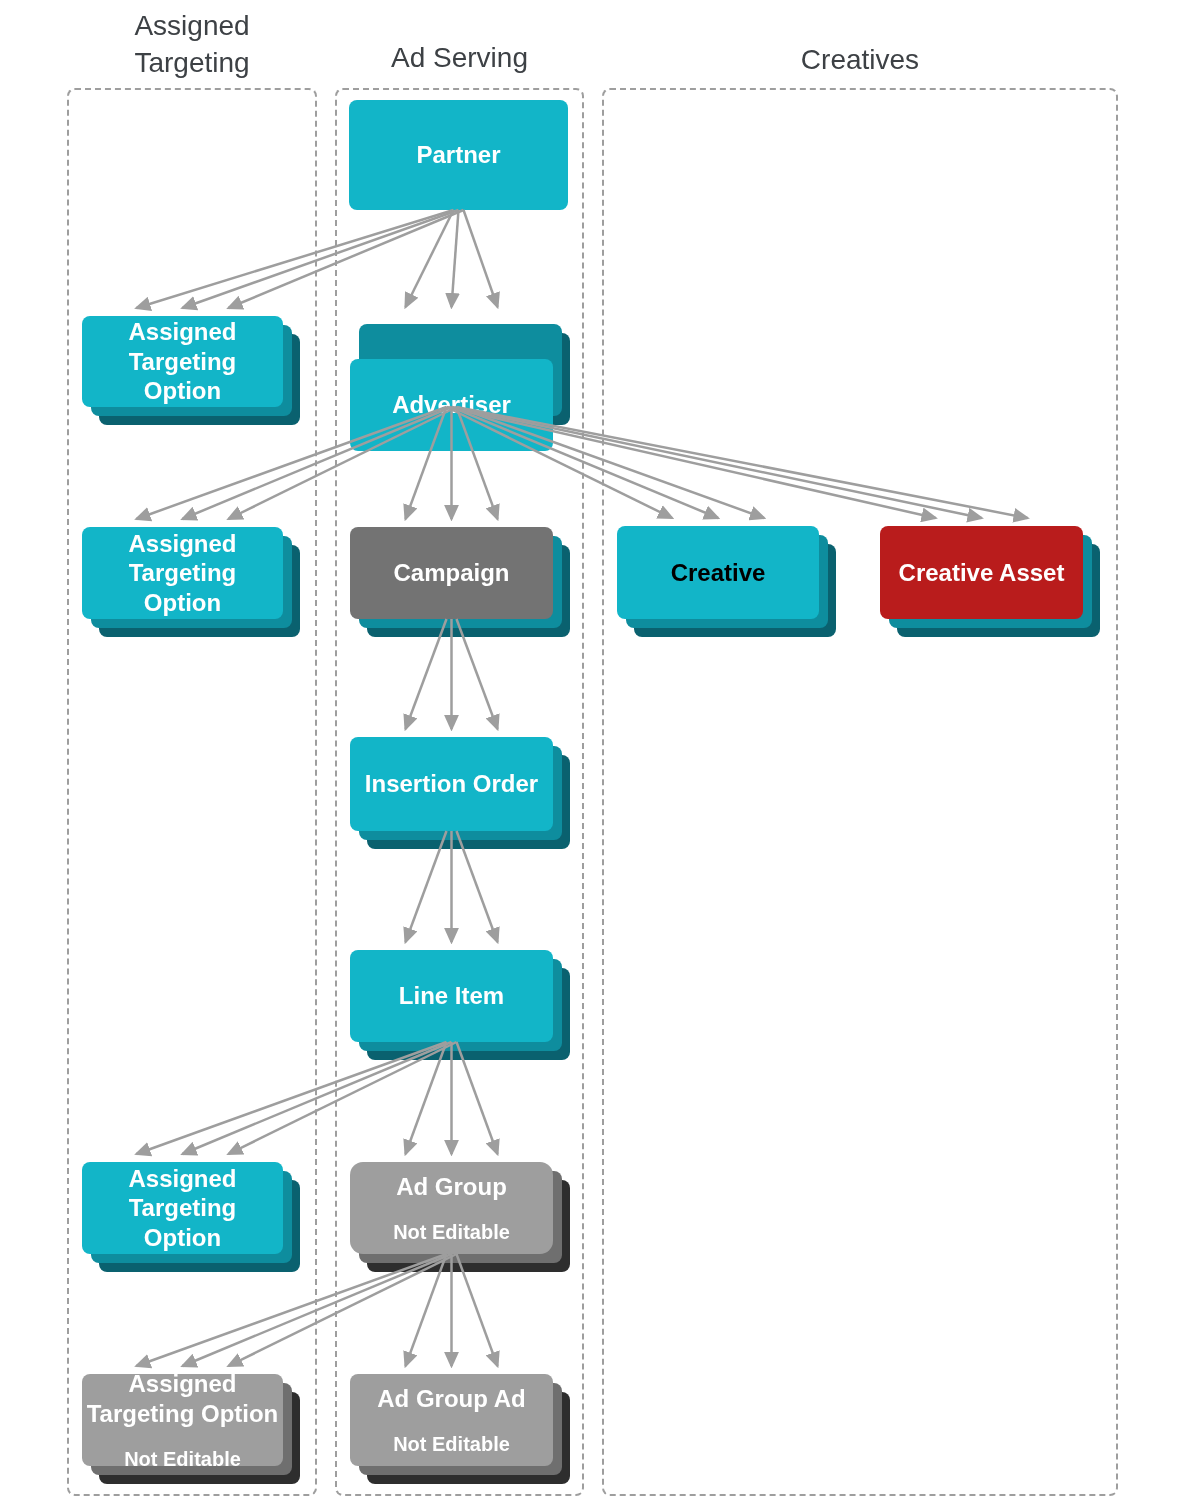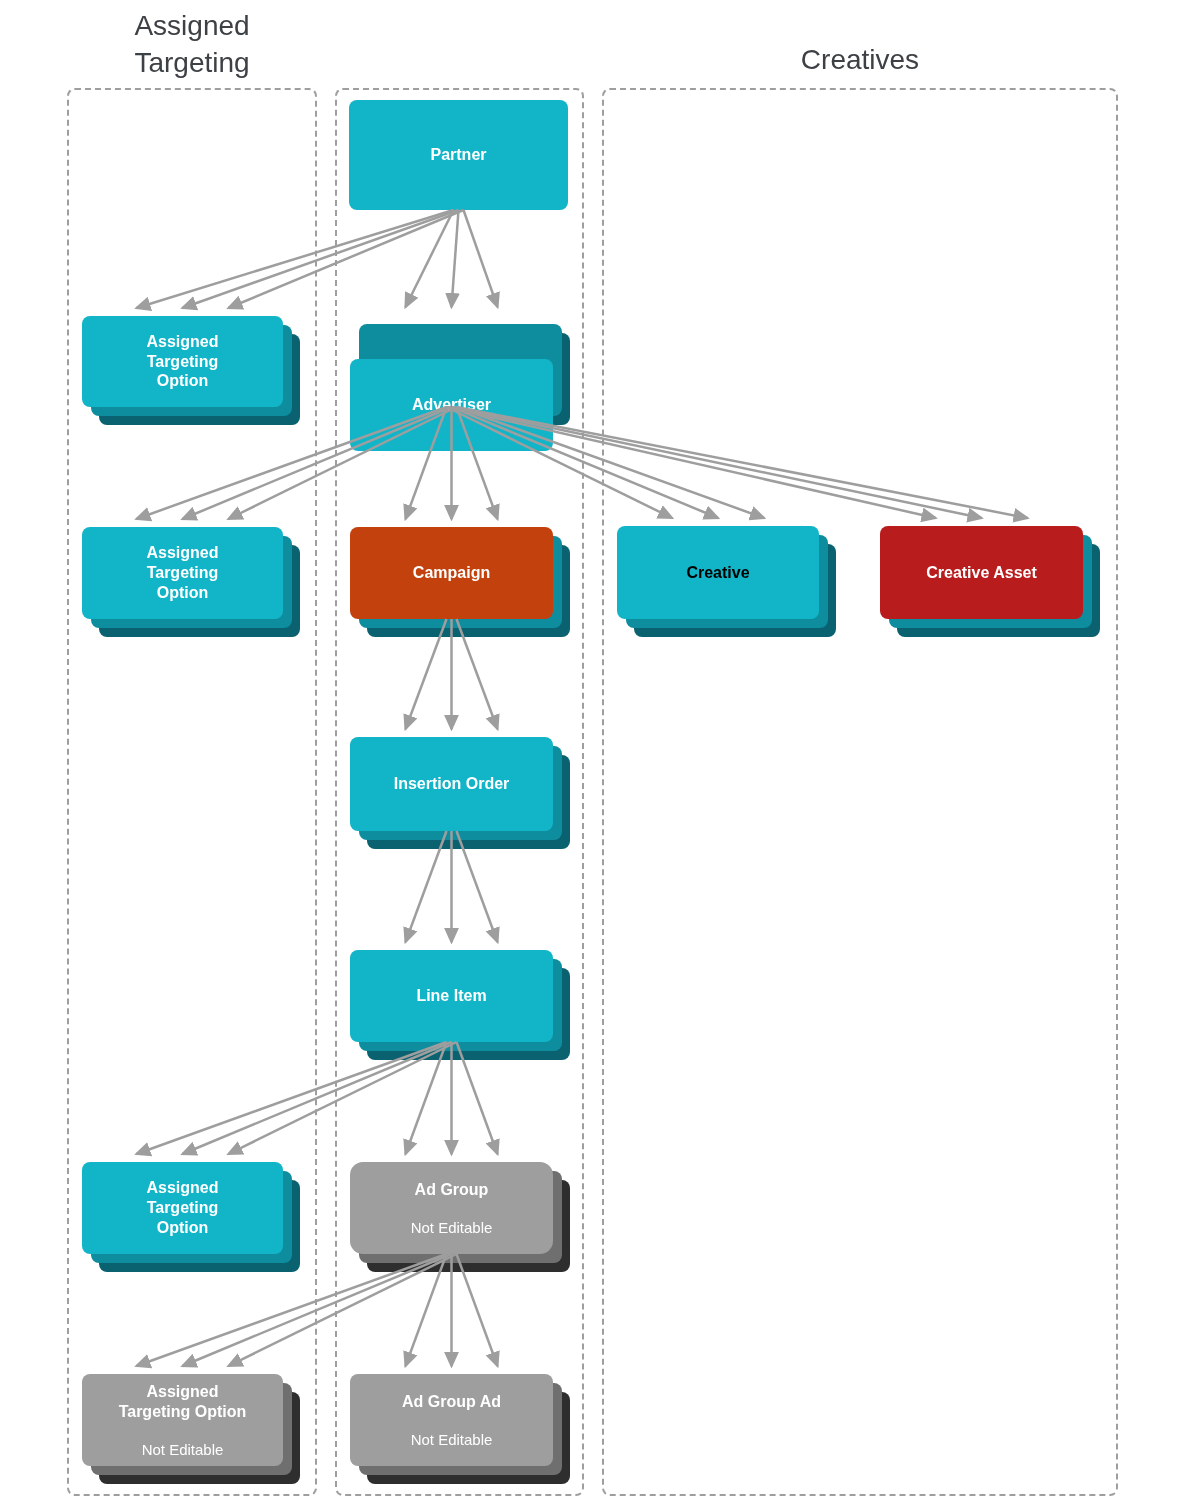--- a/index.html
+++ b/index.html
@@ -41,47 +41,48 @@
     height: 100%;
     border-radius: 8px;
     display: flex;
     flex-direction: column;
     align-items: center;
     justify-content: center;
     text-align: center;
     color: #ffffff;
   }
   .node-label {
-    font-size: 16px;
+    font-size: 24px;
     font-weight: bold;
     line-height: 1.23;
     white-space: pre-line;
   }
   .node-sublabel {
-    font-size: 15px;
-    font-weight: normal;
+    font-size: 20px;
+    font-weight: bold;
     margin-top: 20px;
     text-align: center;
   }
   #arrows {
     position: absolute;
     left: 0; top: 0;
     pointer-events: none;
   }
 </style>
 </head>
 <body>
 
 <div class="canvas">
   <div class="column" id="col-assigned-targeting" style="left: 67px; top: 88px; width: 250px; height: 1408px; border-color: rgb(158, 158, 158);"></div>
   <div class="column" id="col-ad-serving" style="left: 335px; top: 88px; width: 249px; height: 1408px; border-color: rgb(158, 158, 158);"></div>
   <div class="column" id="col-creatives" style="left: 602px; top: 88px; width: 516px; height: 1408px; border-color: rgb(158, 158, 158);"></div>
 
   <div class="col-header" id="hdr-0" style="left: 47px; top: 8px; width: 290px; color: rgb(61, 65, 69);">Assigned
 Targeting</div>
+  <div class="col-header" id="hdr-1" style="left: 315px; top: 40px; width: 289px; color: rgb(61, 65, 69);">Ad Serving</div>
   <div class="col-header" id="hdr-2" style="left: 582px; top: 42px; width: 556px; color: rgb(61, 65, 69);">Creatives</div>
 
   <div id="nodes">
       <div class="node-wrap" style="left: 349px; top: 100px; width: 219px; height: 110px;">
         <div class="node-front" style="background: rgb(18, 181, 200); color: rgb(255, 255, 255);">
           <div class="node-label">Partner</div>
         </div>
       </div>
       <div class="node-wrap" style="left: 82px; top: 316px; width: 201px; height: 91px;">
         <div class="node-layer" style="left: 17px; top: 18px; background: rgb(10, 97, 111);"></div>
@@ -104,21 +105,21 @@
         <div class="node-layer" style="left: 9px; top: 9px; background: rgb(14, 141, 158);"></div>
         <div class="node-front" style="background: rgb(18, 181, 200); color: rgb(255, 255, 255);">
           <div class="node-label">Assigned
 Targeting
 Option</div>
         </div>
       </div>
       <div class="node-wrap" style="left: 350px; top: 527px; width: 203px; height: 92px;">
         <div class="node-layer" style="left: 17px; top: 18px; background: rgb(10, 97, 111);"></div>
         <div class="node-layer" style="left: 9px; top: 9px; background: rgb(14, 141, 158);"></div>
-        <div class="node-front" style="background: #c2410c; color: rgb(255, 255, 255);">
+        <div class="node-front" style="background: #737373; color: rgb(255, 255, 255);">
           <div class="node-label">Campaign</div>
         </div>
       </div>
       <div class="node-wrap" style="left: 617px; top: 526px; width: 202px; height: 93px;">
         <div class="node-layer" style="left: 17px; top: 18px; background: rgb(10, 97, 111);"></div>
         <div class="node-layer" style="left: 9px; top: 9px; background: rgb(14, 141, 158);"></div>
         <div class="node-front" style="background: rgb(18, 181, 200); color: #000000;">
           <div class="node-label">Creative</div>
         </div>
       </div>

